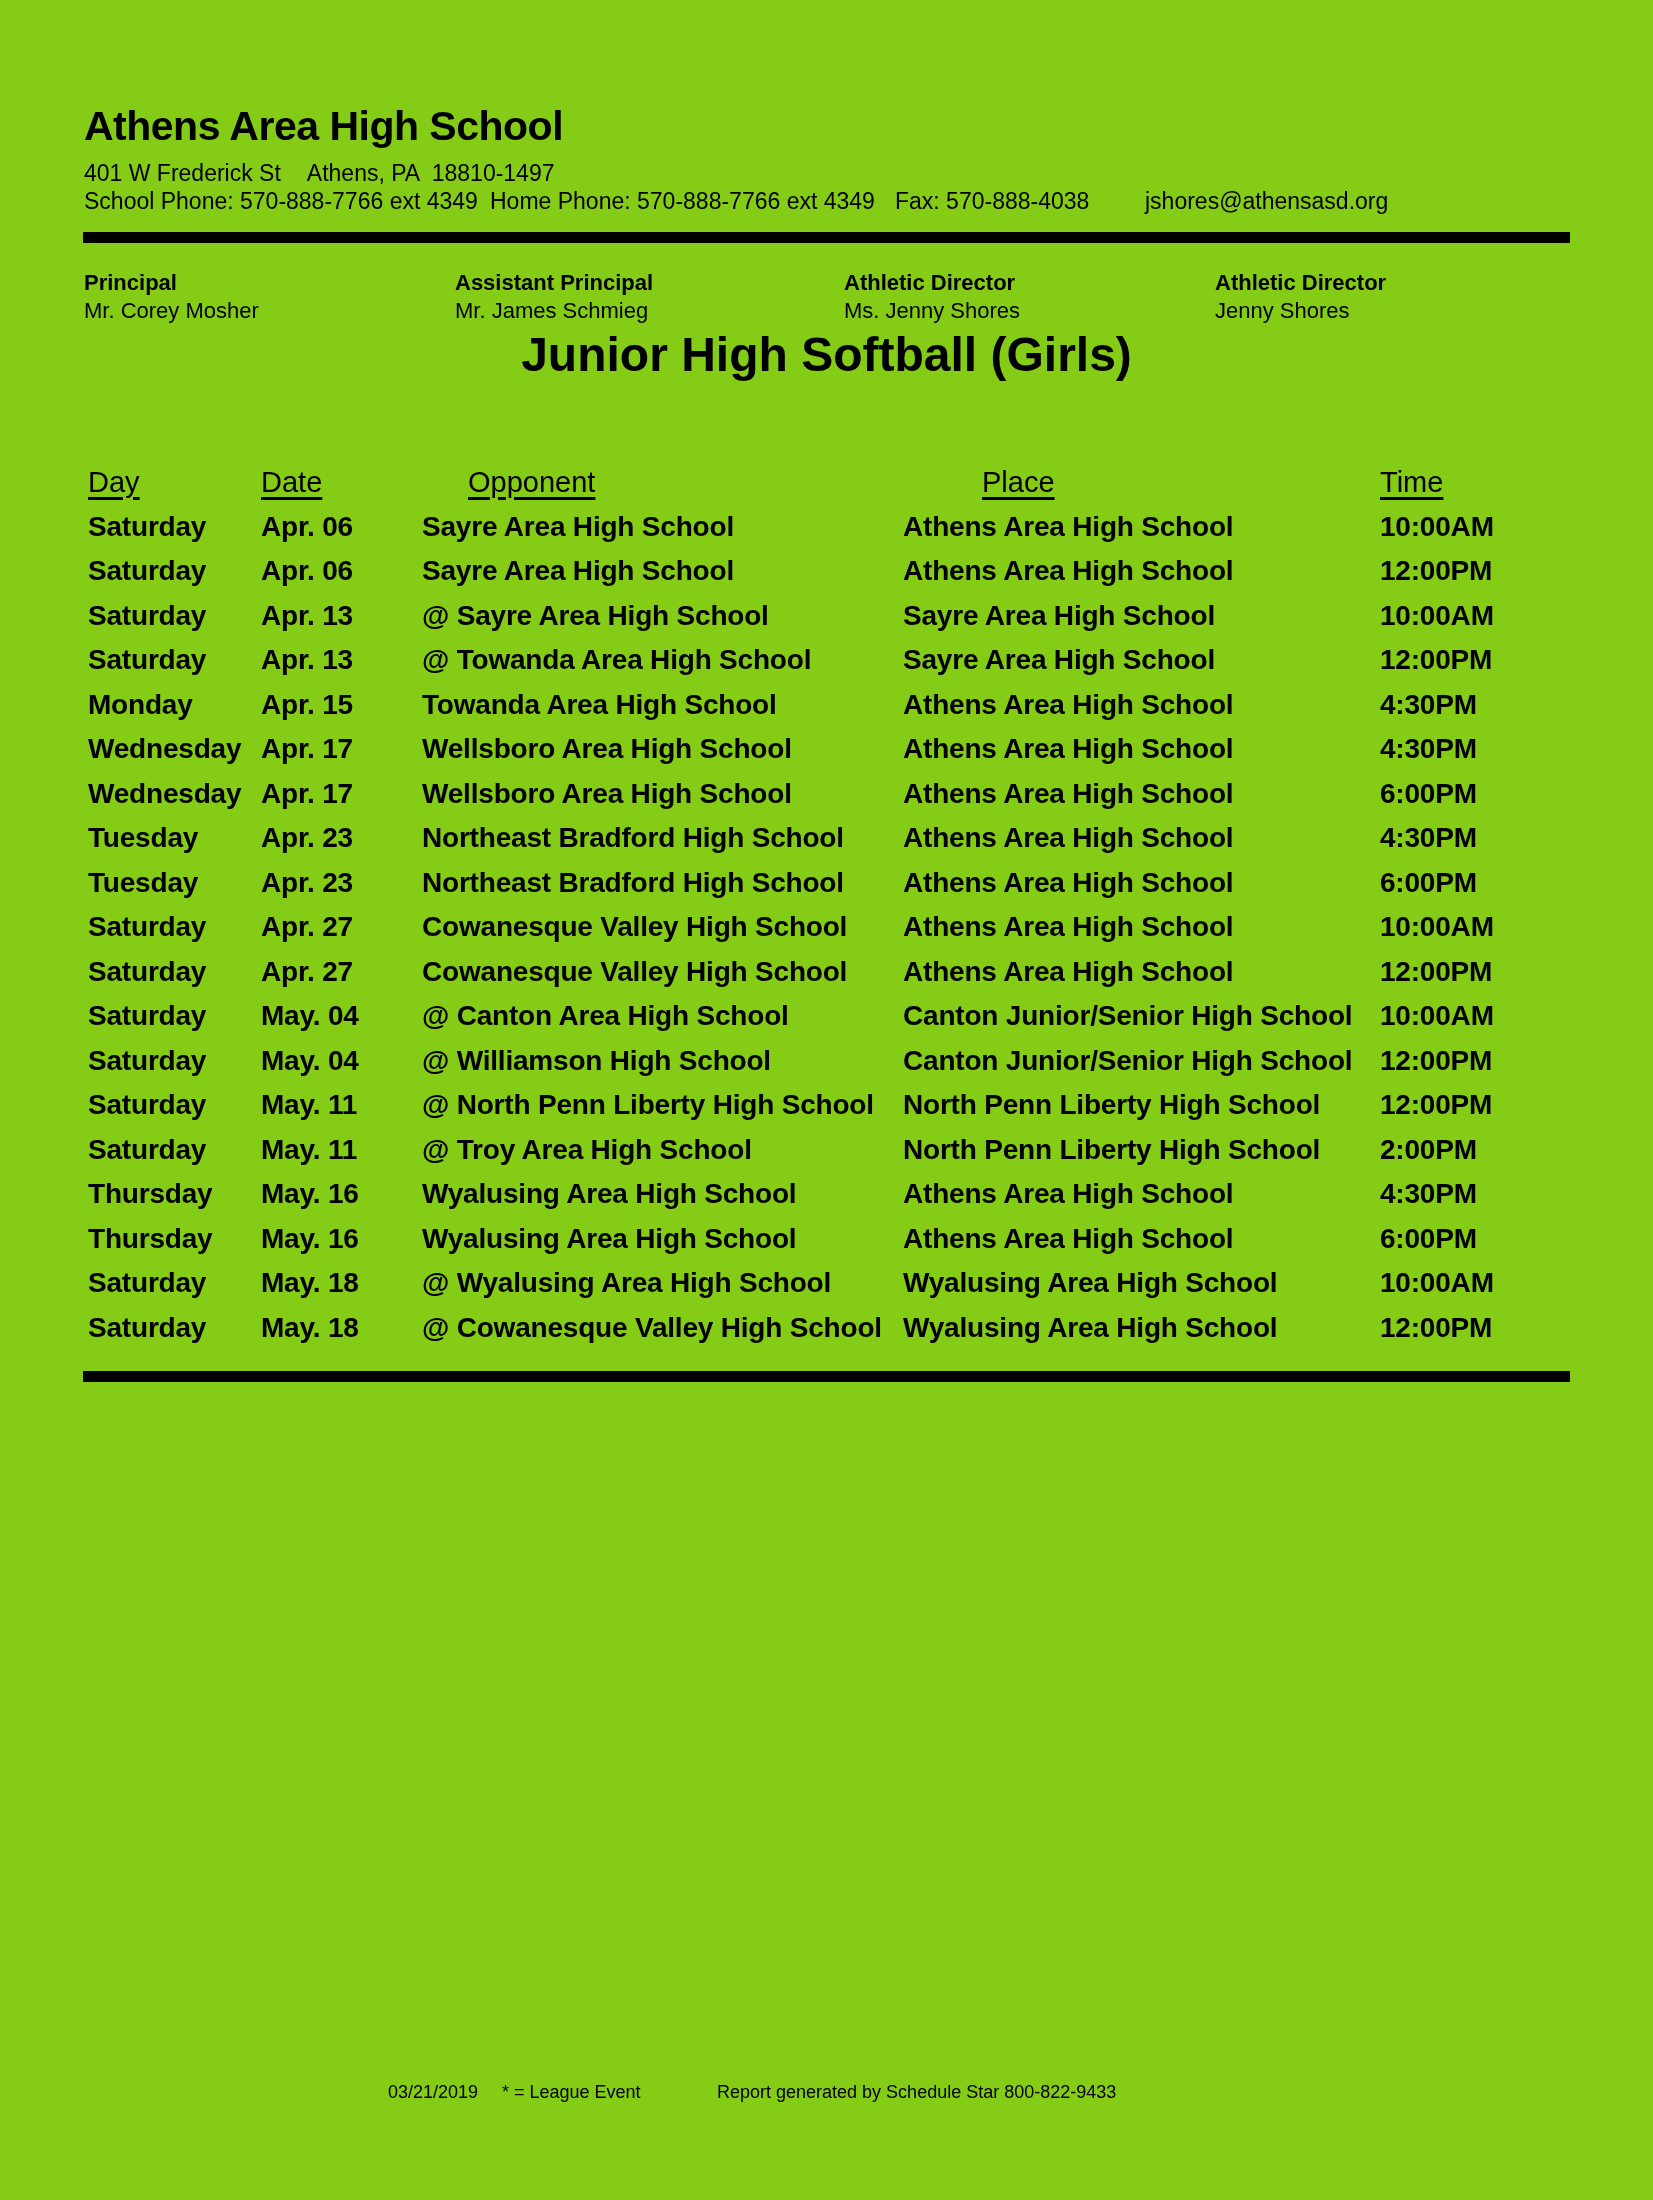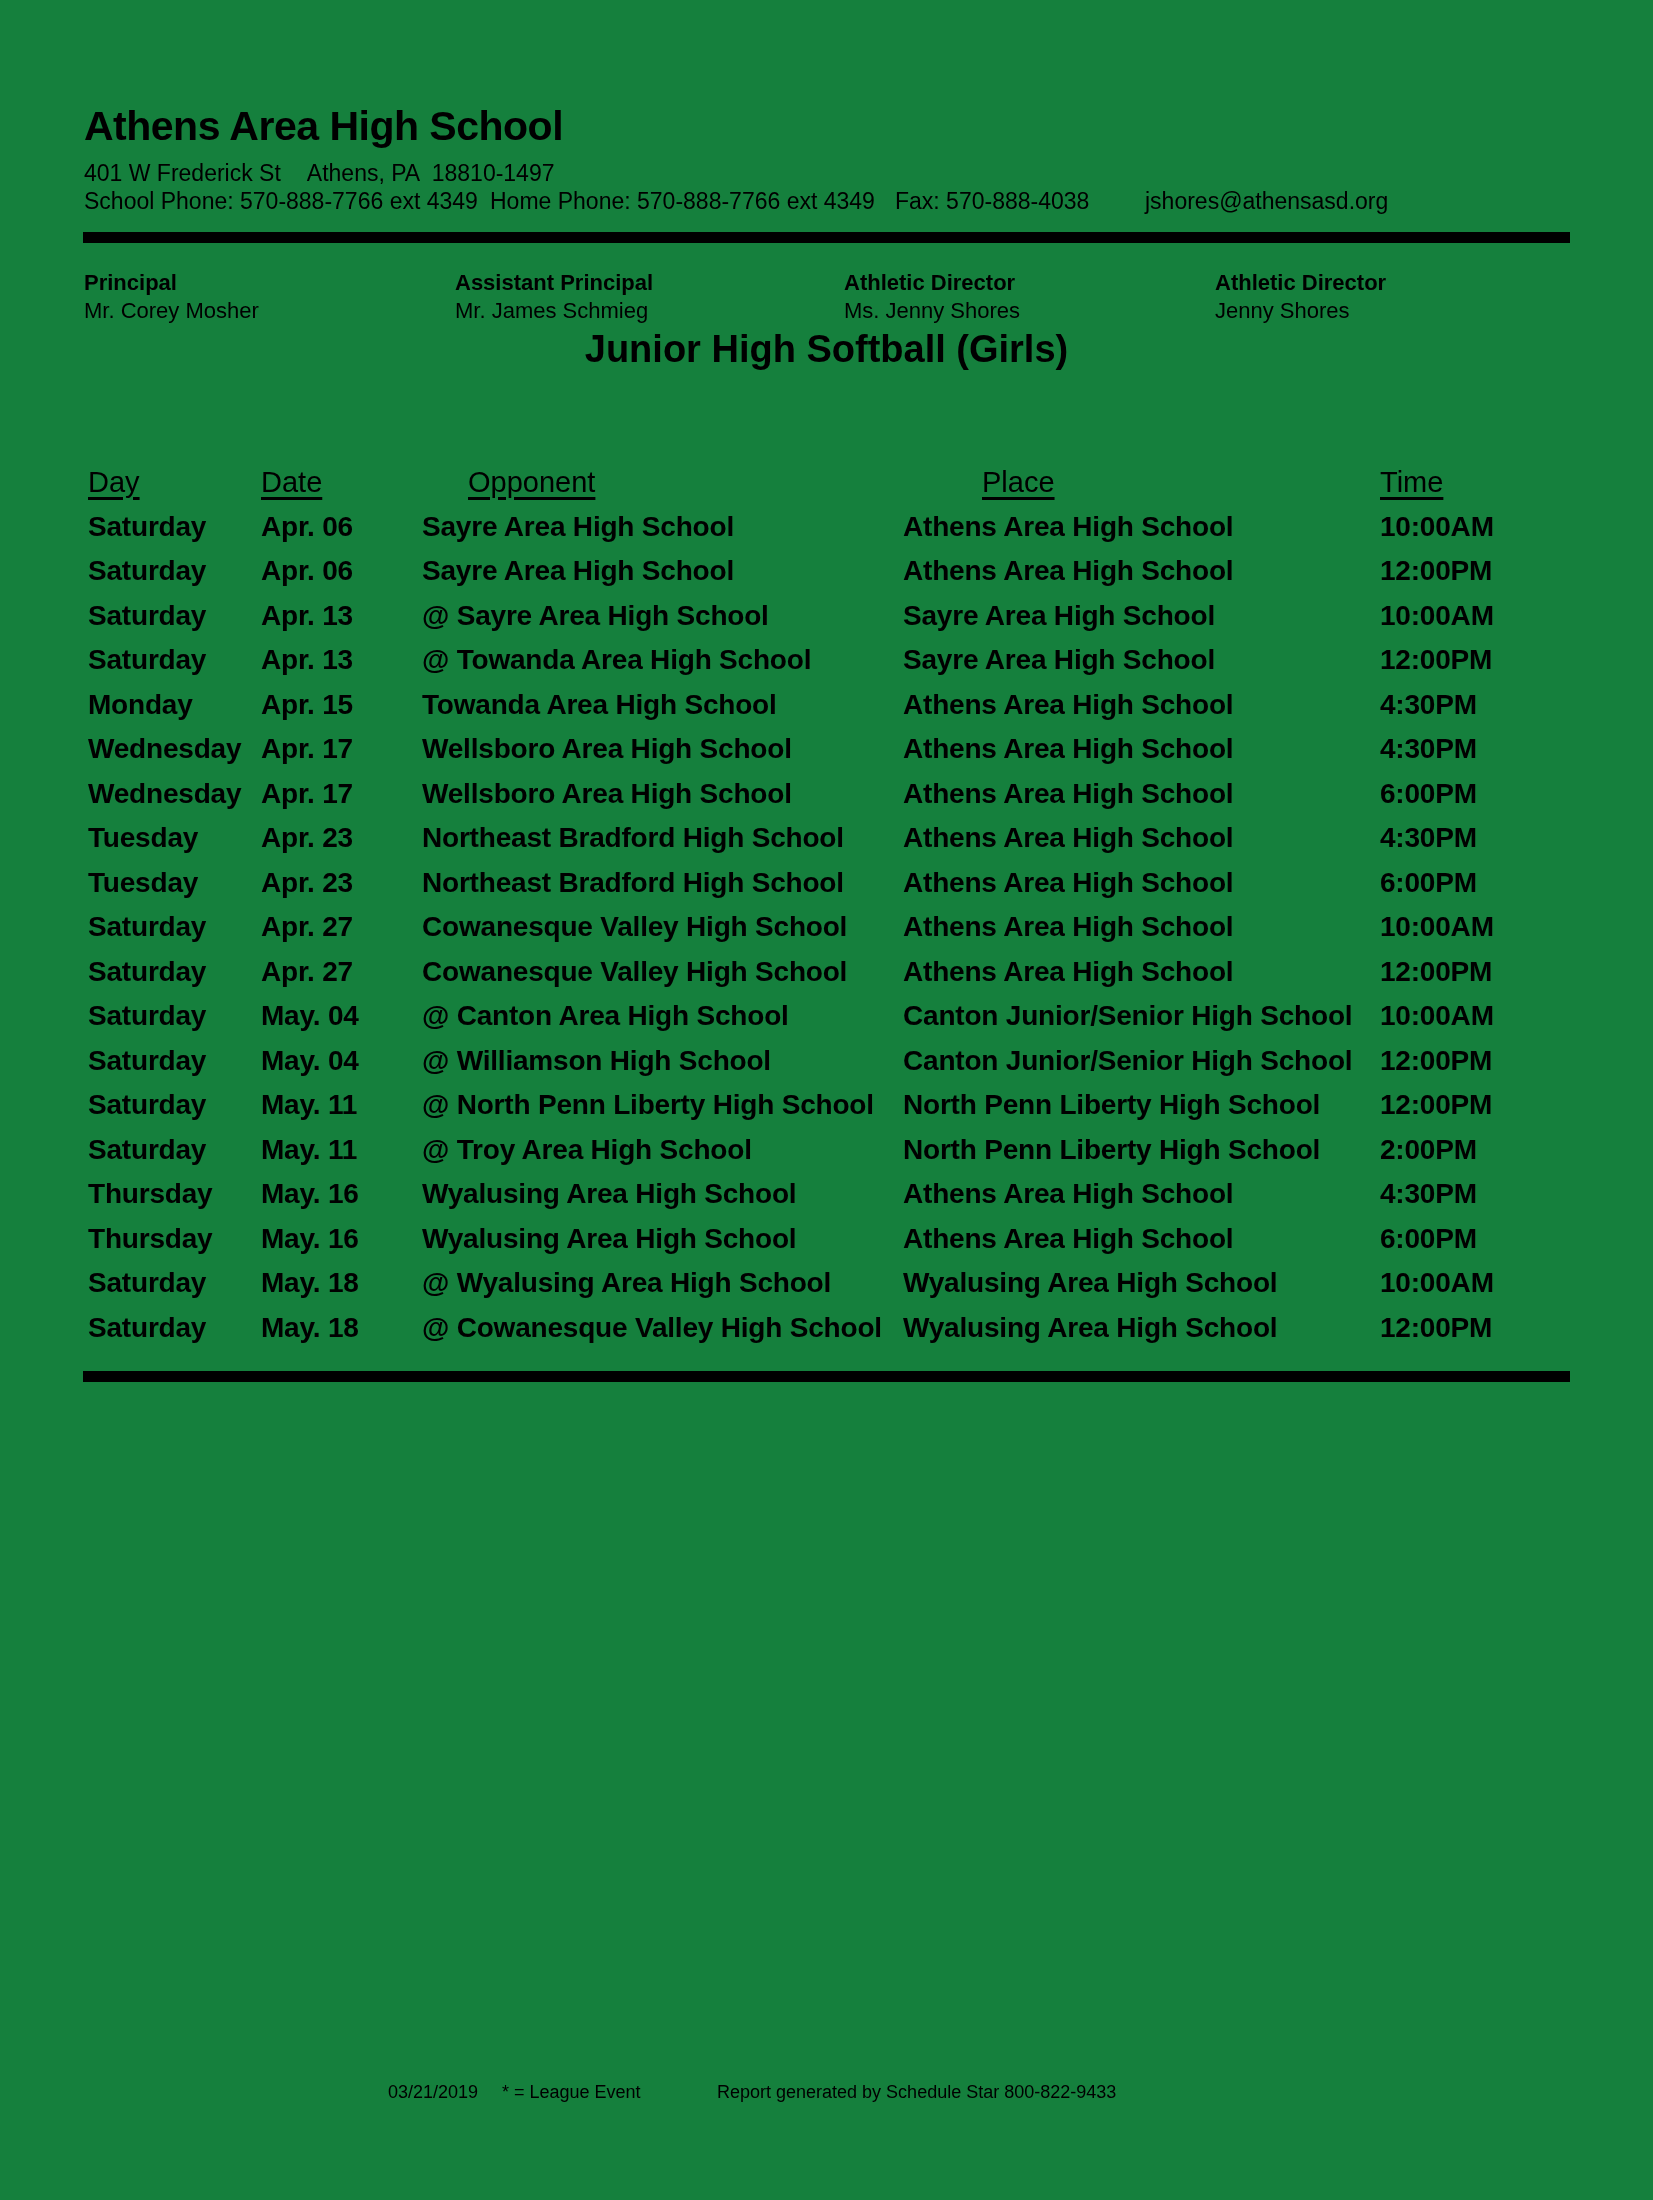--- a/index.html
+++ b/index.html
@@ -1,20 +1,20 @@
 <!DOCTYPE html>
 <html><head>
 <meta charset="utf-8">
 <style>
   html, body { margin: 0; padding: 0; background: #ffffff; }
   .page {
     position: relative;
     width: 1653px;
     height: 2200px;
-    background: #15803d;
+    background: #84cc16;
     color: #000000;
     font-family: "Liberation Sans", sans-serif;
     overflow: hidden;
   }
   .school-name {
     position: absolute; left: 84px; top: 104px;
     font-size: 41px; font-weight: bold; margin: 0; line-height: 1.1;
     letter-spacing: -0.5px;
   }
   .address-line {
@@ -29,21 +29,21 @@
   .c-email { left: 1145px; }
   .rule { position: absolute; left: 83px; width: 1487px; height: 11px; background: #000000; }
   .rule-top { top: 232px; }
   .rule-bottom { top: 1371px; }
   .staff-col { position: absolute; top: 270px; font-size: 22px; line-height: 1.2; }
   .s1 { left: 84px; } .s2 { left: 455px; } .s3 { left: 844px; } .s4 { left: 1215px; }
   .staff-title { font-weight: bold; }
   .staff-name  { margin-top: 2px; }
   .doc-title {
     position: absolute; left: 0; top: 329px; width: 1653px;
-    text-align: center; font-size: 38px; font-weight: bold; margin: 0; line-height: 1.1;
+    text-align: center; font-size: 48px; font-weight: bold; margin: 0; line-height: 1.1;
   }
   .doc-season {
     position: absolute; left: 0; top: 377px; width: 1653px;
     text-align: center; font-size: 38px; font-weight: normal; line-height: 1.1;
   }
   .sched-table {
     position: absolute; left: 88px; top: 466px;
     border-collapse: collapse; table-layout: fixed; width: 1462px;
   }
   .sched-table tr { height: 44.5px; }

